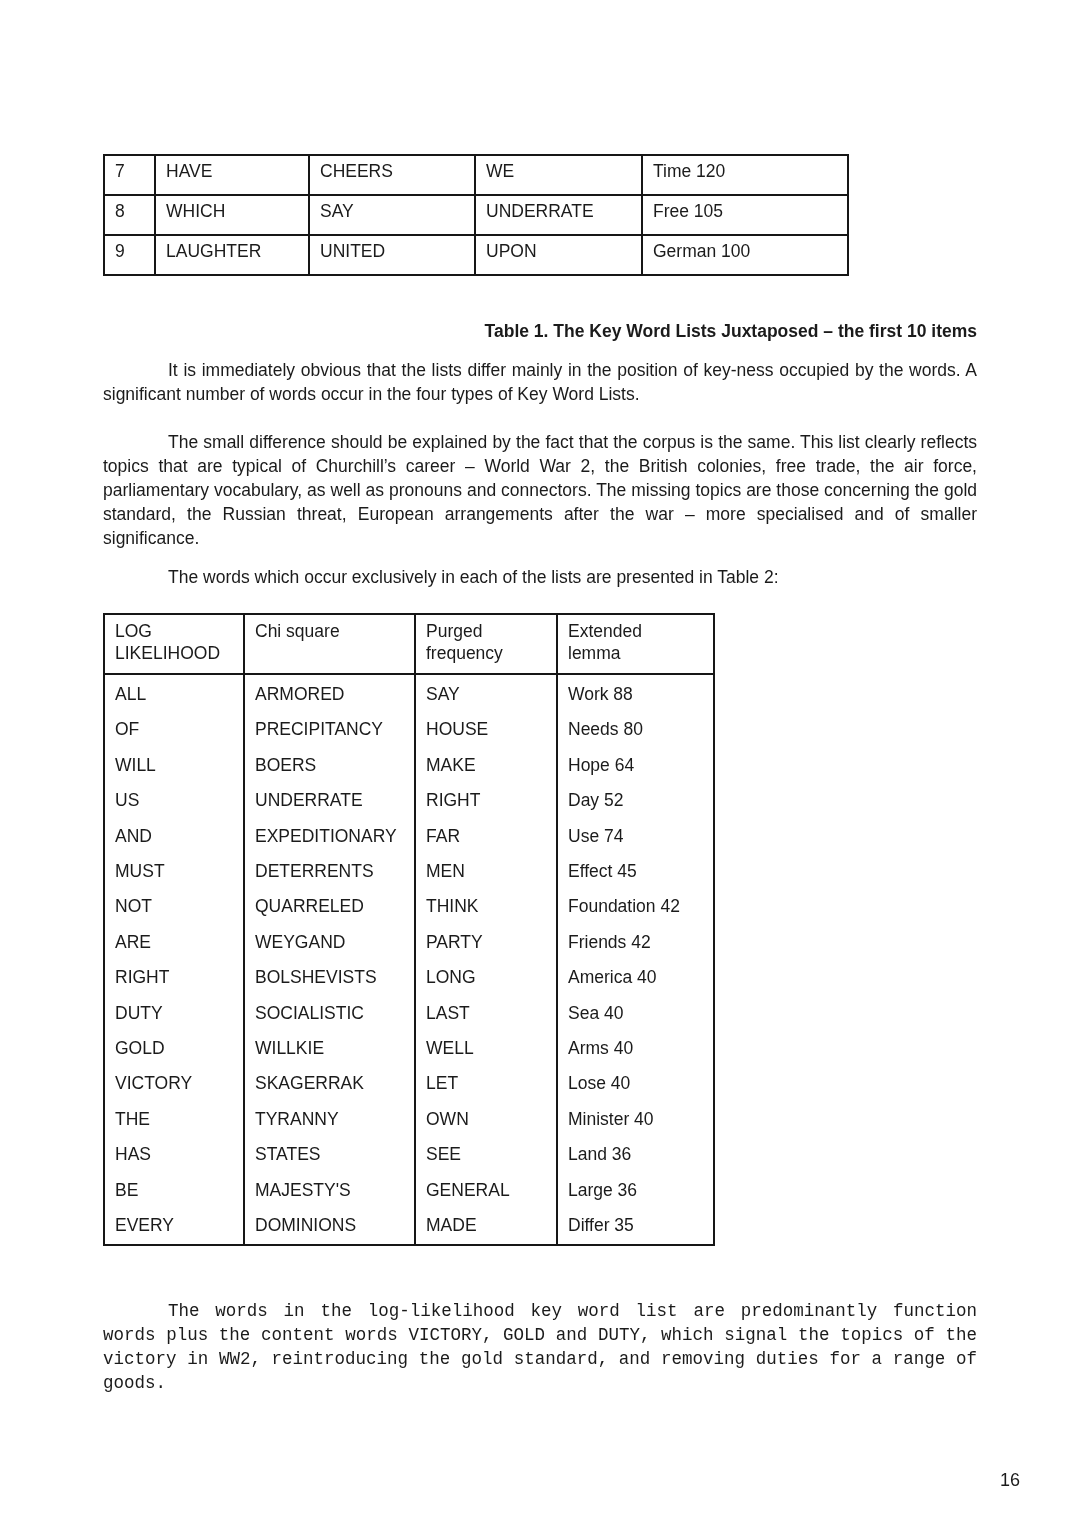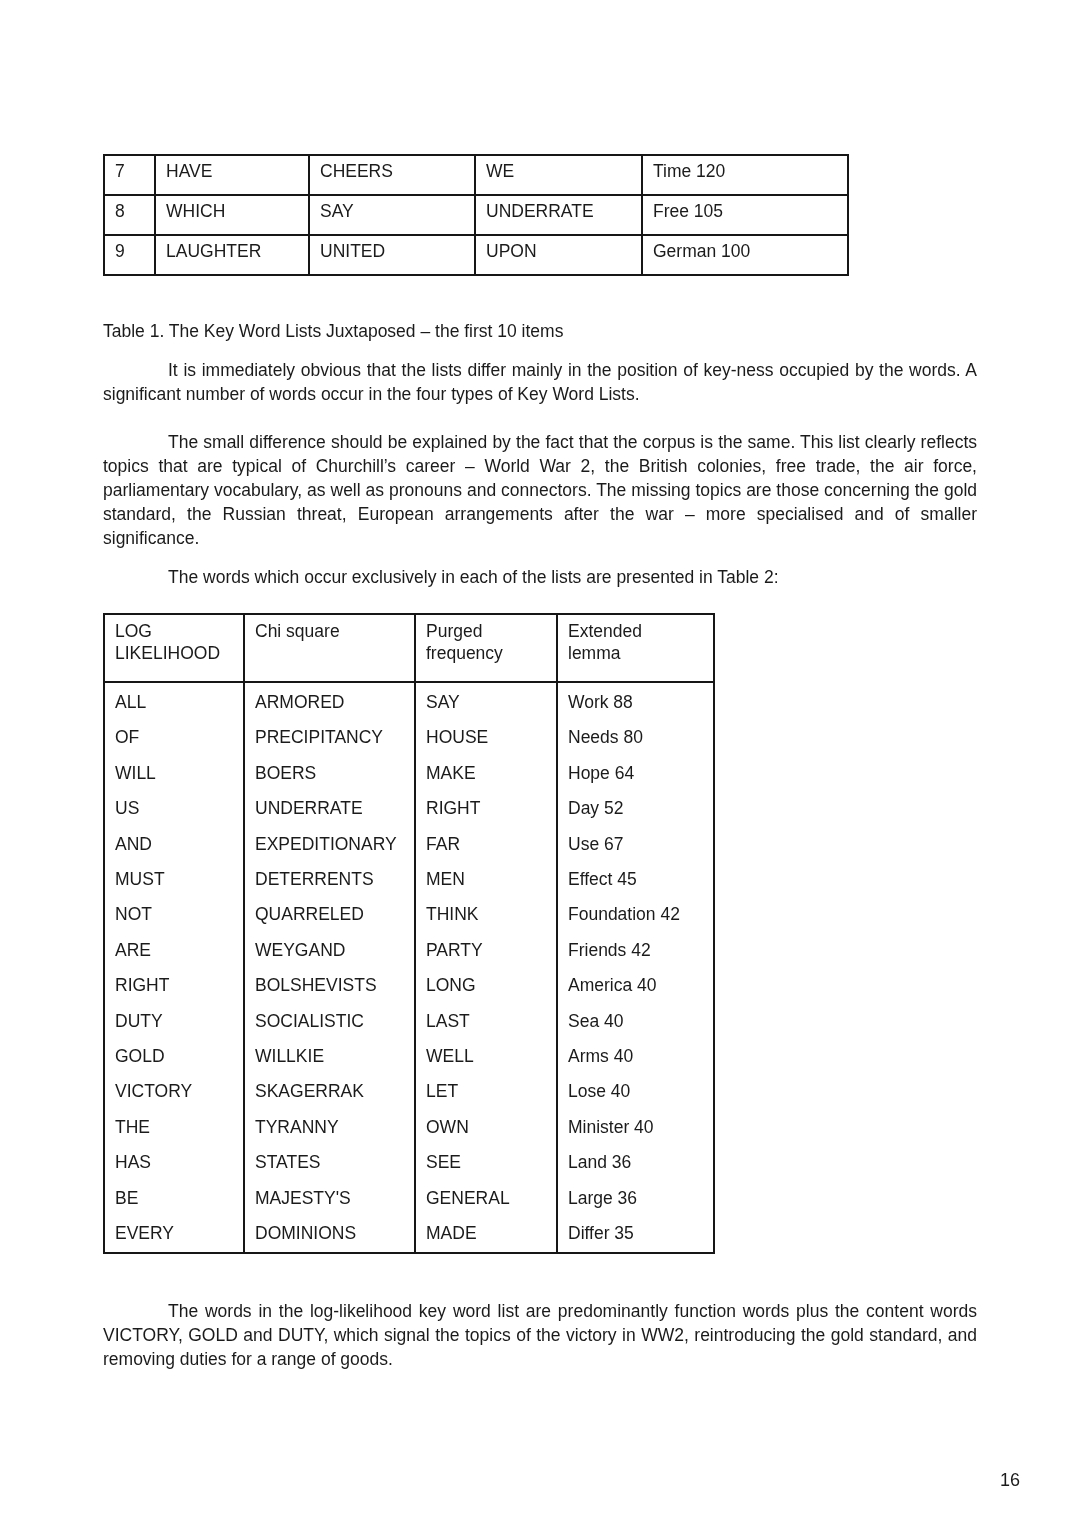--- a/index.html
+++ b/index.html
@@ -33,43 +33,44 @@
     font-size: 17.5px;
     line-height: 21px;
   }
   table.t1 tr { height: 40px; }
 
   
   .caption {
     position: absolute;
     left: 103px;
     width: 874px;
-    text-align: left;
+    text-align: right;
     font-size: 17.5px;
     line-height: 22px;
     margin: 0;
+    font-weight: bold;
   }
   .caption.cap1 { top: 320px; }
   .caption.cap2 { top: 1277px; }
 
   
   .para {
     position: absolute;
     left: 103px;
     width: 874px;
     margin: 0;
     font-size: 17.5px;
     line-height: 24px;
     text-align: justify;
     text-indent: 65px;
   }
   .para.p1 { top: 358px; }
   .para.p2 { top: 430px; }
   .para.p3 { top: 565px; text-align: left; }
-  .para.p4 { top: 1299px; }
+  .para.p4 { top: 1299px; font-family: Liberation Mono, monospace; }
 
   
   table.t2 {
     position: absolute;
     left: 103px;
     top: 613px;
     width: 610px;
     border-collapse: collapse;
     table-layout: fixed;
   }
@@ -78,21 +79,21 @@
     border: 2px solid #161616;
     vertical-align: top;
     text-align: left;
     font-weight: normal;
     font-size: 17.5px;
   }
   table.t2 th {
     padding: 5px 6px 0 10px;
     line-height: 22px;
   }
-  table.t2 thead tr { height: 68px; }
+  table.t2 thead tr { height: 60px; }
   table.t2 tbody tr { height: 538px; }
   table.t2 td.words { padding: 2px 6px 0 10px; }
   .word {
     line-height: 35.4px;
     white-space: nowrap;
   }
 
   
   .page-number {
     position: absolute;
@@ -225,21 +226,21 @@
             <div class="word">OWN</div>
             <div class="word">SEE</div>
             <div class="word">GENERAL</div>
             <div class="word">MADE</div>
           </td>
           <td class="words">
             <div class="word">Work 88</div>
             <div class="word">Needs 80</div>
             <div class="word">Hope 64</div>
             <div class="word">Day 52</div>
-            <div class="word">Use 67</div>
+            <div class="word">Use 74</div>
             <div class="word">Effect 45</div>
             <div class="word">Foundation 42</div>
             <div class="word">Friends 42</div>
             <div class="word">America 40</div>
             <div class="word">Sea 40</div>
             <div class="word">Arms 40</div>
             <div class="word">Lose 40</div>
             <div class="word">Minister 40</div>
             <div class="word">Land 36</div>
             <div class="word">Large 36</div>

